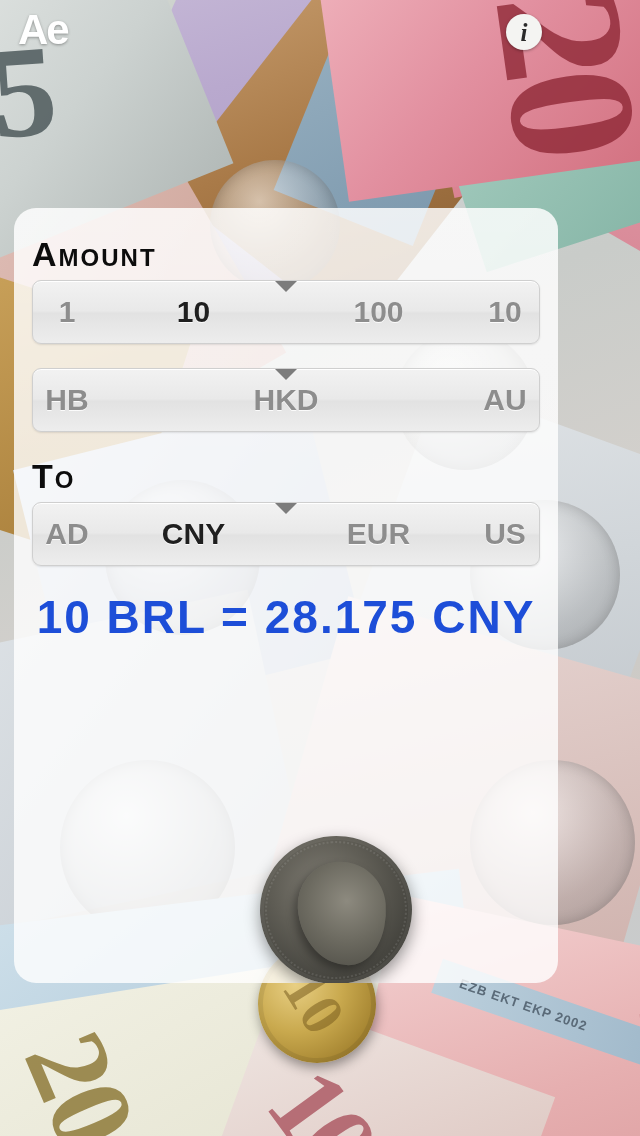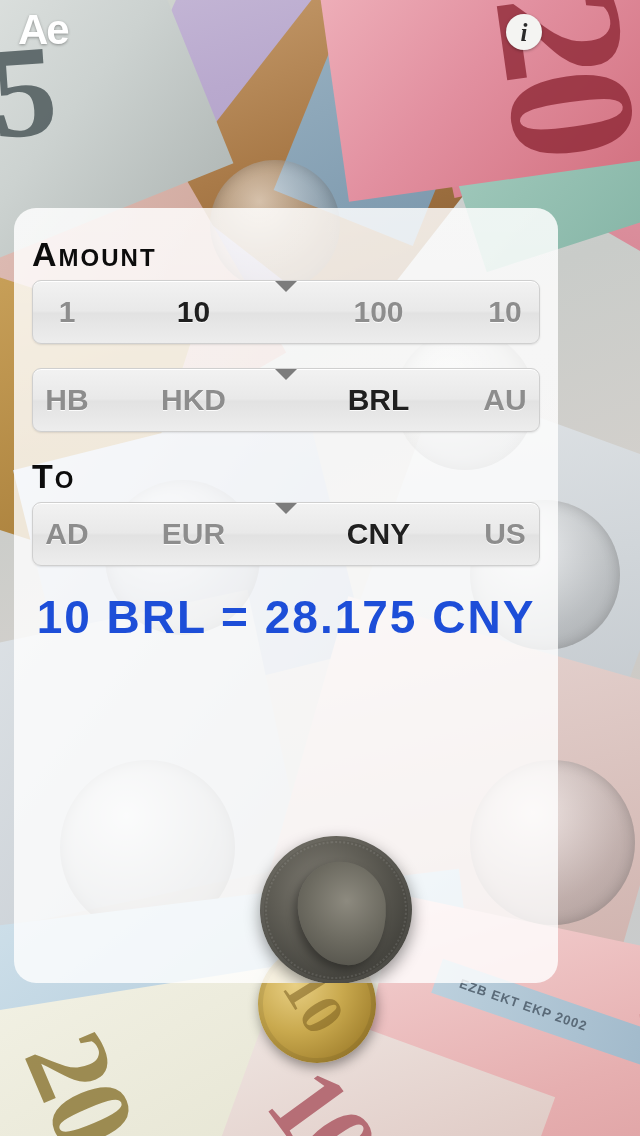--- a/index.html
+++ b/index.html
@@ -335,32 +335,31 @@
           <div class="picker-item">100</div>
           <div class="picker-item edge">10</div>
         </div>
         <div class="picker-caret"></div>
       </div>
 
       <div class="picker">
         <div class="picker-track">
           <div class="picker-item edge">HB</div>
           <div class="picker-item">HKD</div>
-          <div class="picker-item selected">BRL</div>
           <div class="picker-item edge">AU</div>
         </div>
         <div class="picker-caret"></div>
       </div>
 
       <div class="field-label">To</div>
       <div class="picker">
         <div class="picker-track">
           <div class="picker-item edge">AD</div>
+          <div class="picker-item selected">CNY</div>
           <div class="picker-item">EUR</div>
-          <div class="picker-item selected">CNY</div>
           <div class="picker-item edge">US</div>
         </div>
         <div class="picker-caret"></div>
       </div>
 
       <div class="result">10 BRL = 28.175 CNY</div>
 
       <div class="roman-coin">
         <div class="rim"></div>
         <div class="bust"></div>

